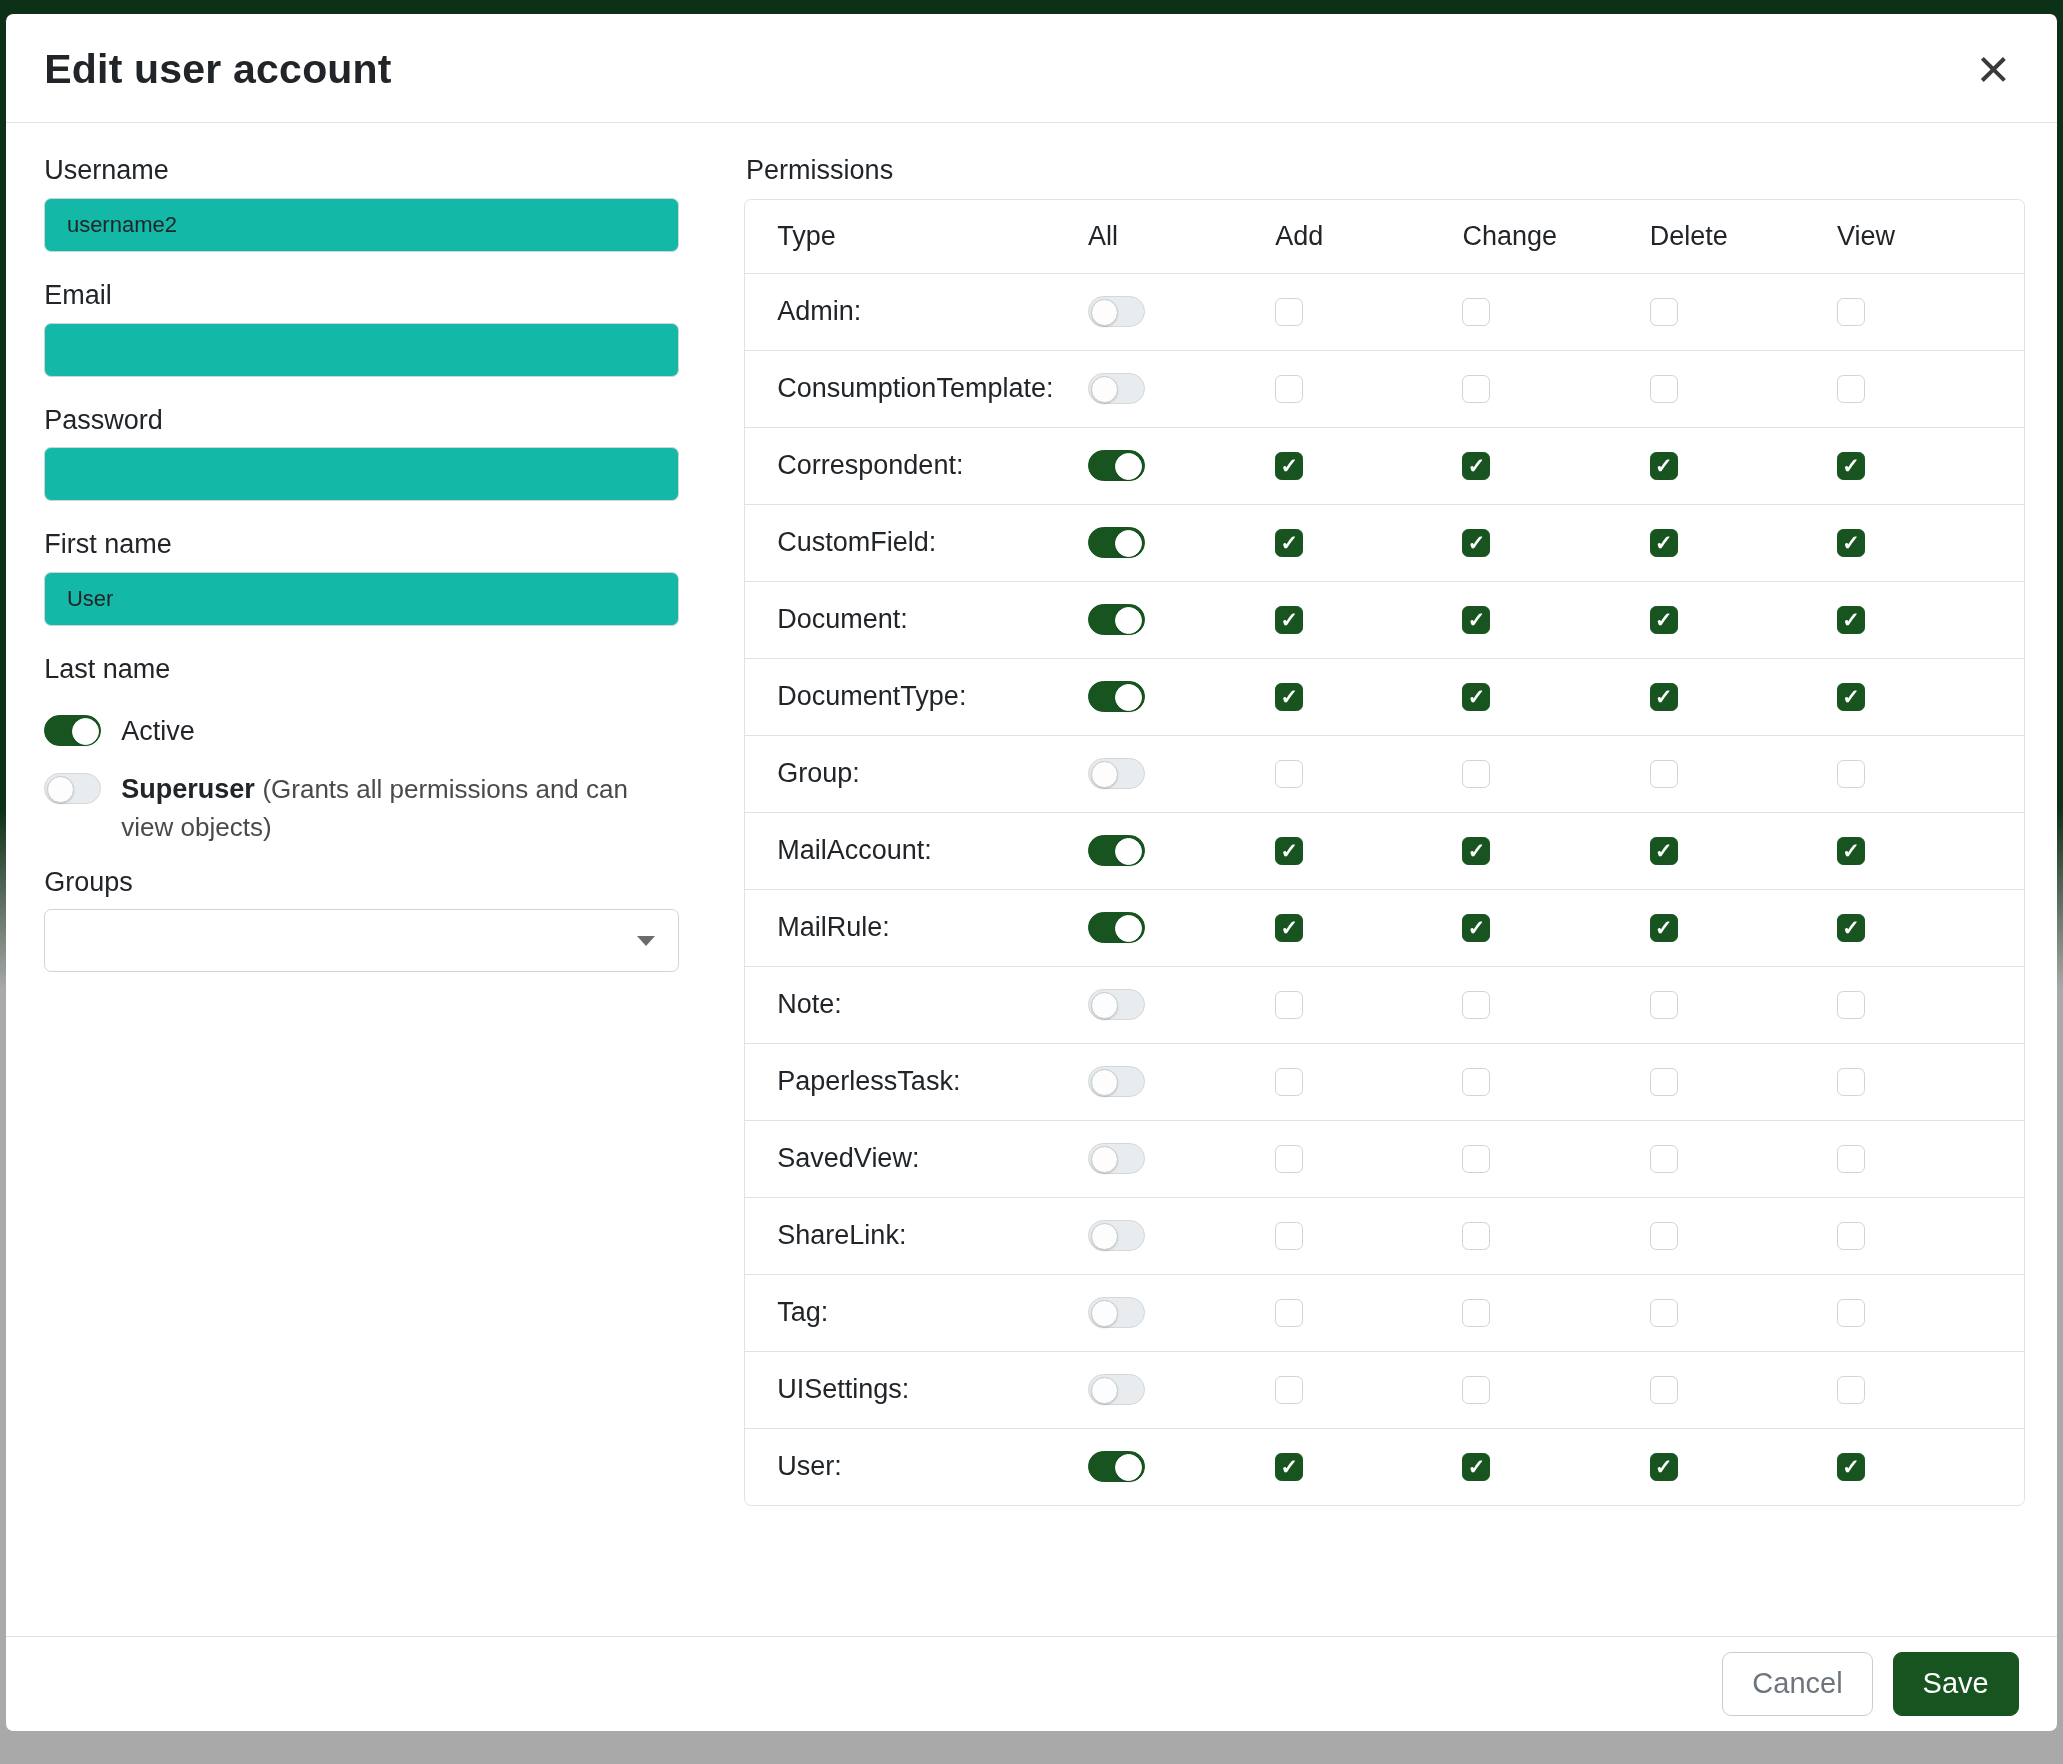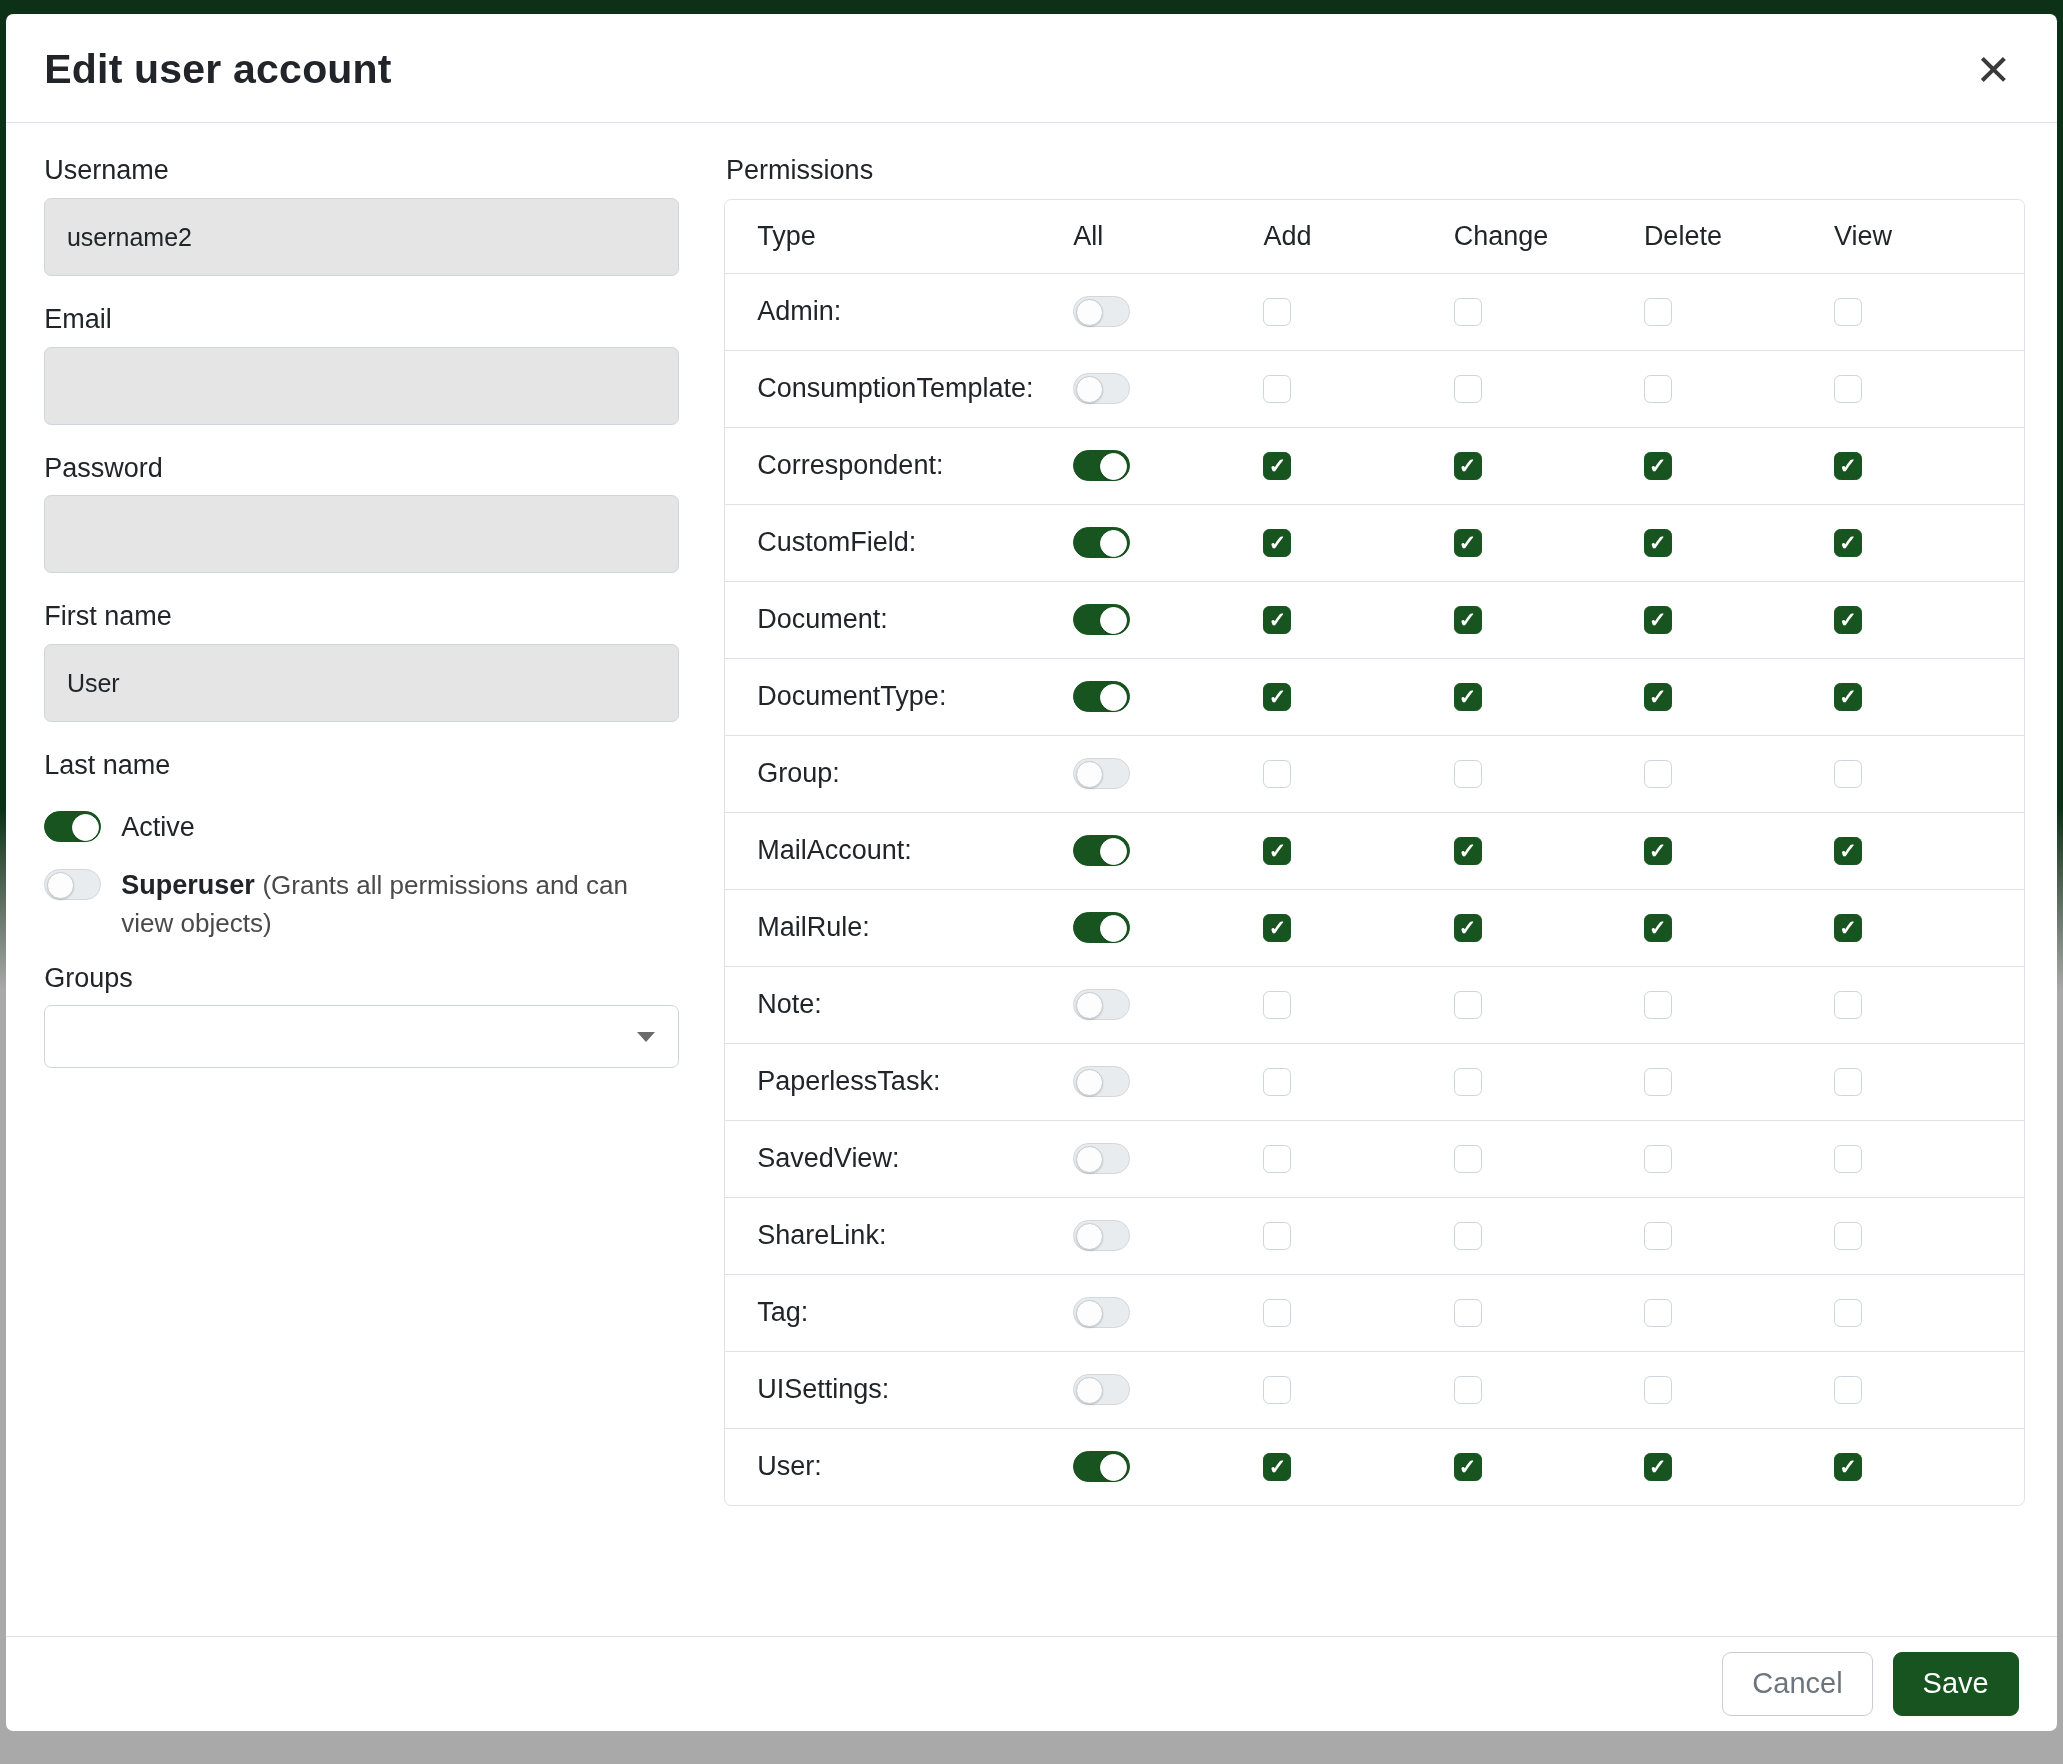--- a/index.html
+++ b/index.html
@@ -44,45 +44,45 @@
     font-size: 56px;
     font-weight: 300;
     line-height: 1;
     color: #3a3a3a;
     padding: 0 9px;
   }
 
   
   .modal-body {
     display: flex;
-    gap: 45px;
+    gap: 65px;
     padding: 32px 32px 18px 38px;
     flex: 1 1 auto;
     overflow: hidden;
   }
   .form-col { width: 635px; flex: 0 0 auto; }
   .perm-col { flex: 1 1 auto; }
 
   .field { margin-bottom: 28px; }
   .field-label {
     display: block;
     font-size: 27px;
     margin-bottom: 11.7px;
   }
   .text-input {
     width: 100%;
-    height: 78px;
+    height: 54px;
     border: 0.9px solid #ced4da;
     border-radius: 7.2px;
-    font-size: 25px;
+    font-size: 22px;
     font-family: "Liberation Sans", sans-serif;
     color: #212529;
     padding: 0 21.6px;
     outline: none;
-    background: #e5e5e5;
+    background: #14b8a6;
   }
 
   
   .switch {
     width: 57px; height: 31px;
     border-radius: 15.3px;
     background: #e9ecef;
     border: 0.9px solid #d4d8db;
     position: relative;
     flex: 0 0 auto;

